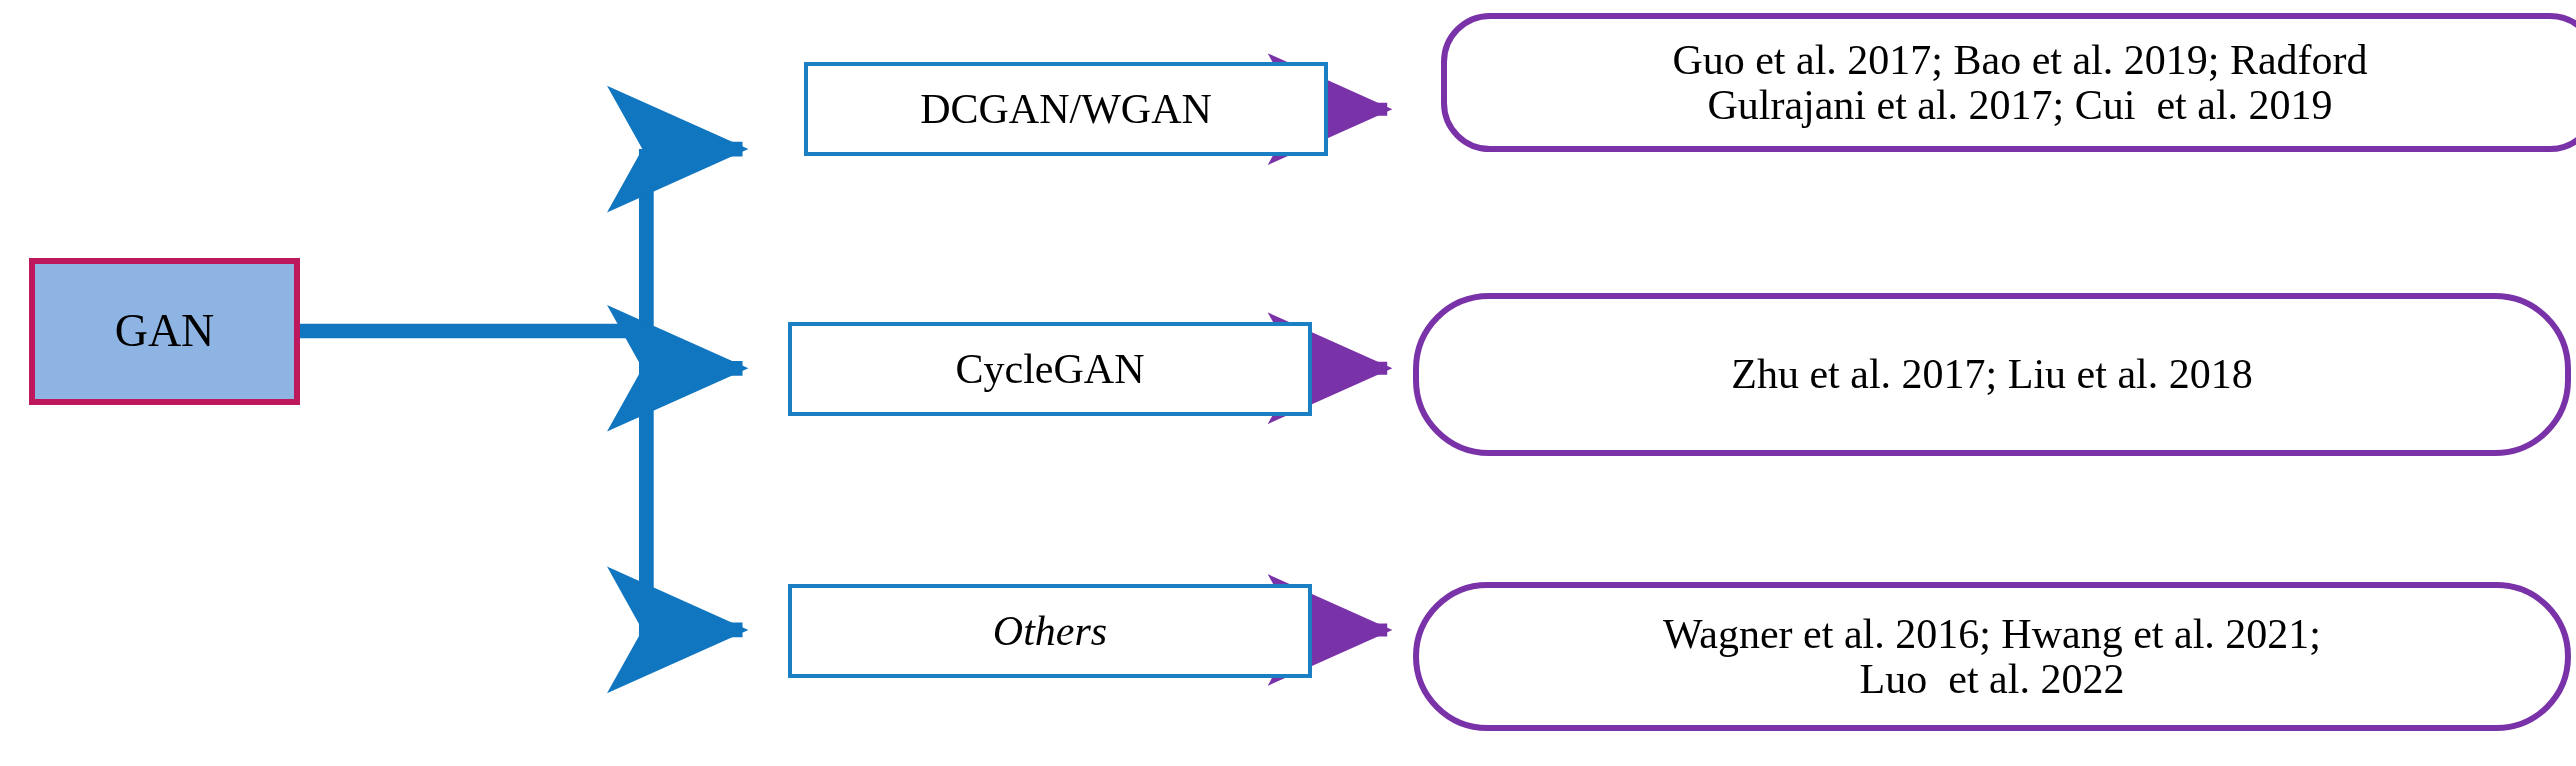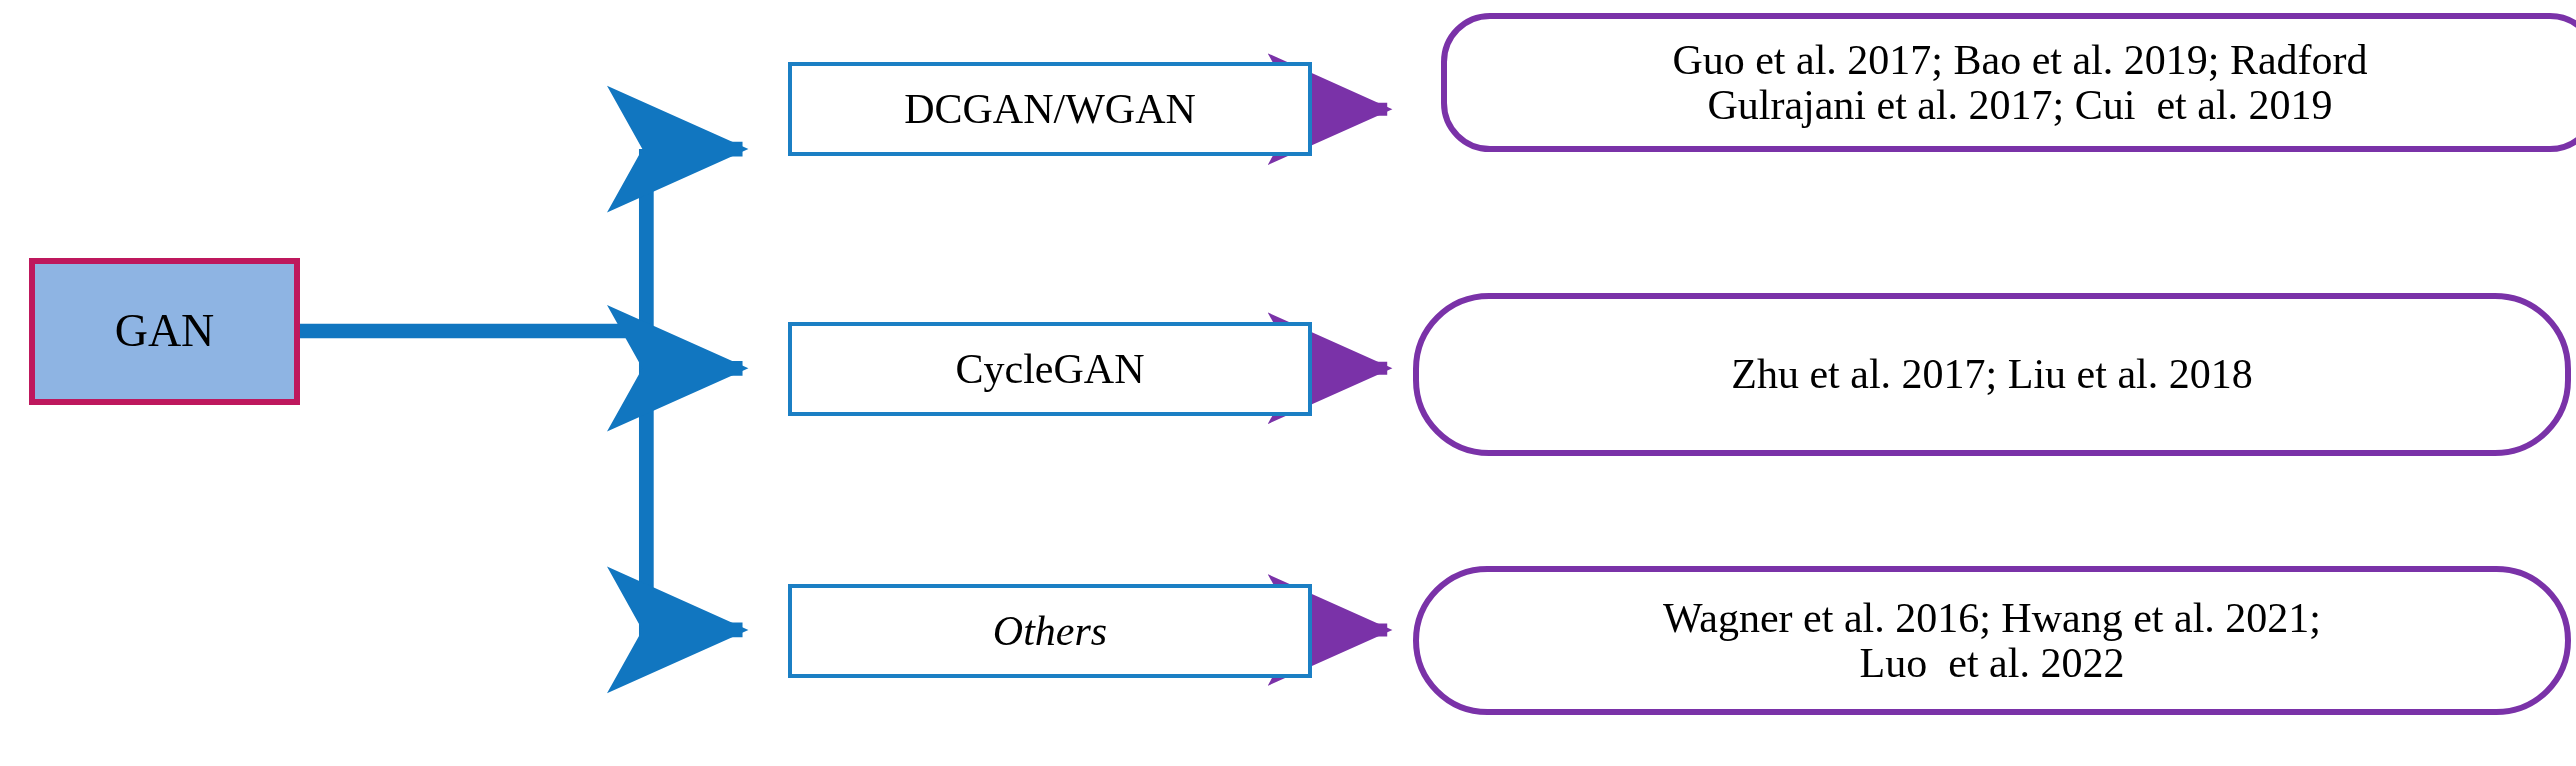--- a/index.html
+++ b/index.html
@@ -31,34 +31,34 @@
     border:6px solid #be185d;
     font-size:46px;
   }
 
   .mid-node{
     background:#ffffff;
     border:4.3px solid #1b7fc4;
     font-size:42px;
     left:788px; width:524px;
   }
-  .mid-node.row1{top:62px;  height:94px;}
+  .mid-node.row1{top:62px;  height:94px;margin-left:16px;}
   .mid-node.row2{top:322px; height:94px;}
   .mid-node.row3{top:584px; height:94px;font-style:italic;}
 
   .ref-node{
     background:#ffffff;
     border:6px solid #7a32a8;
     font-size:42px;
     left:1413px; width:1158px;
     padding:3.5px 22.5px;
   }
   .ref-node.row1{top:13px;  height:139px; border-radius:49px;margin-left:28px;}
   .ref-node.row2{top:293px; height:163px; border-radius:76px;}
-  .ref-node.row3{top:566px; height:149px; border-radius:75px;}
+  .ref-node.row3{top:582px; height:149px; border-radius:75px;}
 
   .ref-text{display:block;width:100%;}
   .ref-text .ln{display:block;white-space:pre;}
 </style>
 </head>
 <body>
 
 <div id="diagram">
 
   <svg id="connectors" viewBox="0 0 2971 884" width="2576" height="766" xmlns="http://www.w3.org/2000/svg">

